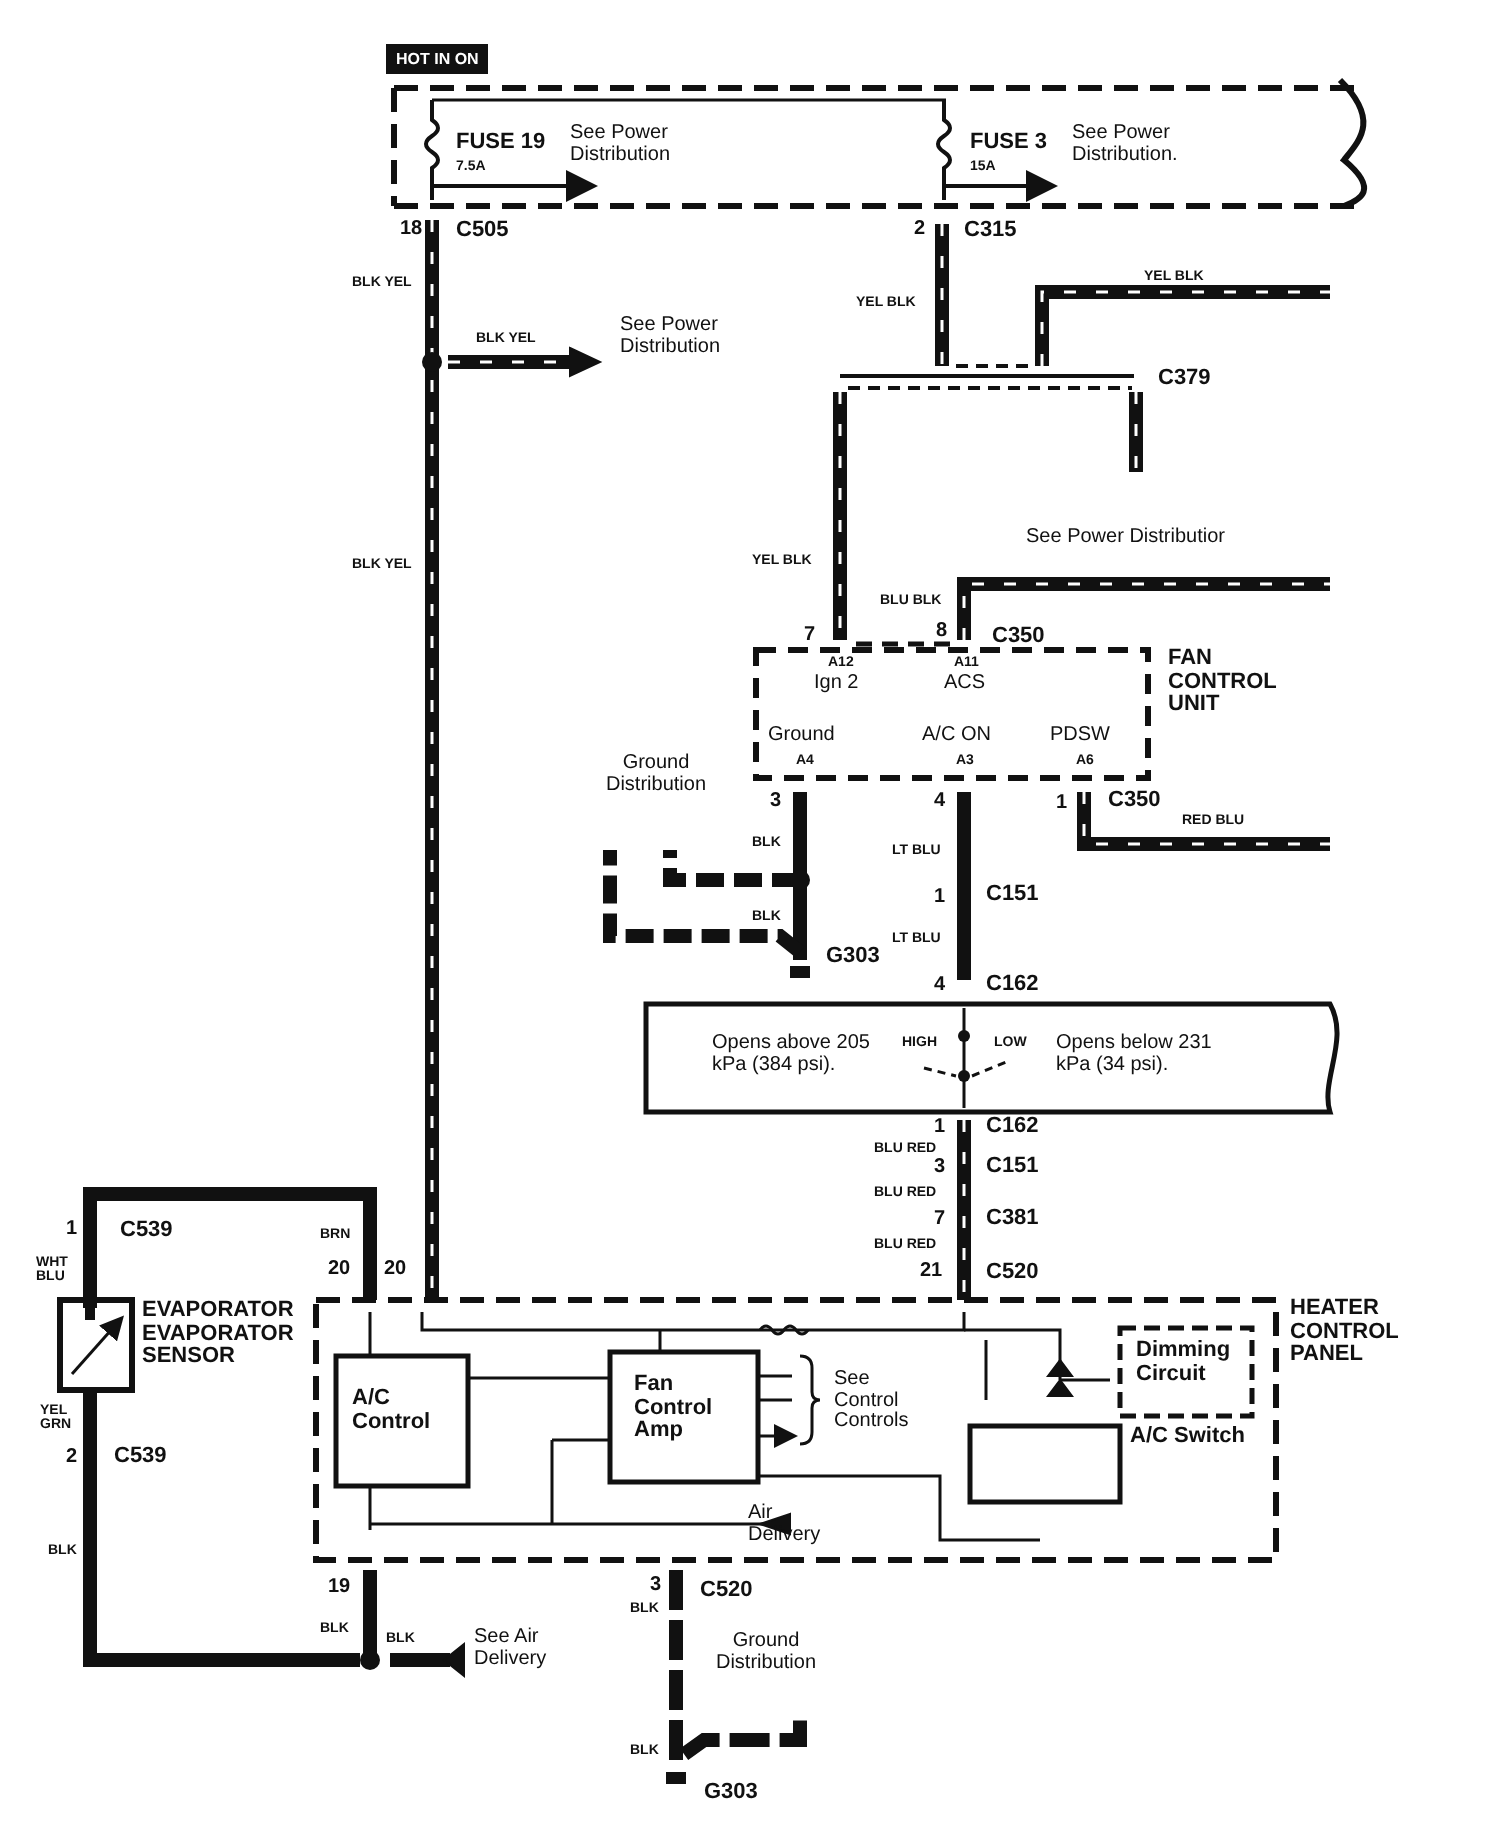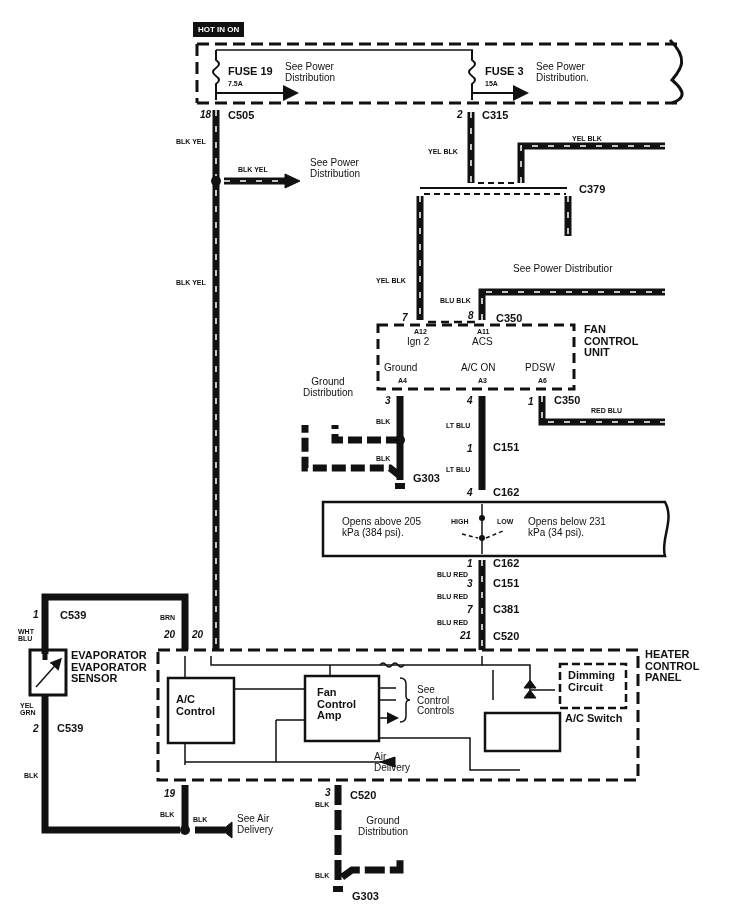--- a/index.html
+++ b/index.html
@@ -1,20 +1,20 @@
 <!DOCTYPE html>
 <html><head>
 <meta charset="utf-8">
 <style>
   html,body{margin:0;padding:0;background:#fff;}
   body{width:747px;height:917px;position:relative;overflow:hidden;font-family:"Liberation Sans",sans-serif;color:#111;}
   svg{position:absolute;left:0;top:0;}
   .lbl{position:absolute;font-family:"Liberation Sans",sans-serif;color:#111;white-space:nowrap;line-height:1.05;}
   .sm{font-size:7px;font-weight:bold;}
-  .pin{font-size:10px;font-weight:bold;font-style:italic;}
+  .pin{font-size:10px;font-weight:bold;}
   .conn{font-size:11px;font-weight:bold;}
   .txt{font-size:10px;}
   .big{font-size:11px;font-weight:bold;}
   .hot{position:absolute;left:193px;top:22px;background:#111;color:#fff;font-size:8px;font-weight:bold;padding:3px 5px;}
 </style>
 </head>
 <body>
 
 <svg width="747" height="917" viewBox="0 0 747 917">
   <defs>
@@ -168,21 +168,21 @@
 <div class="lbl sm" style="left:376px;top:418px">BLK</div>
 <div class="lbl sm" style="left:376px;top:455px">BLK</div>
 <div class="lbl conn" style="left:413px;top:473px">G303</div>
 <div class="lbl sm" style="left:446px;top:422px">LT BLU</div>
 <div class="lbl pin" style="left:467px;top:444px">1</div>
 <div class="lbl conn" style="left:493px;top:442px">C151</div>
 <div class="lbl sm" style="left:446px;top:466px">LT BLU</div>
 <div class="lbl pin" style="left:467px;top:488px">4</div>
 <div class="lbl conn" style="left:493px;top:487px">C162</div>
 
-<div class="lbl txt" style="left:342px;top:517px;width:92px;white-space:normal">Opens above 205 kPa (384 psi).</div>
+<div class="lbl txt" style="left:356px;top:517px;width:92px;white-space:normal">Opens above 205 kPa (384 psi).</div>
 <div class="lbl sm" style="left:451px;top:518px">HIGH</div>
 <div class="lbl sm" style="left:497px;top:518px">LOW</div>
 <div class="lbl txt" style="left:528px;top:517px;width:90px;white-space:normal">Opens below 231 kPa (34 psi).</div>
 
 <div class="lbl pin" style="left:467px;top:559px">1</div>
 <div class="lbl conn" style="left:493px;top:558px">C162</div>
 <div class="lbl sm" style="left:437px;top:571px">BLU RED</div>
 <div class="lbl pin" style="left:467px;top:579px">3</div>
 <div class="lbl conn" style="left:493px;top:578px">C151</div>
 <div class="lbl sm" style="left:437px;top:593px">BLU RED</div>

